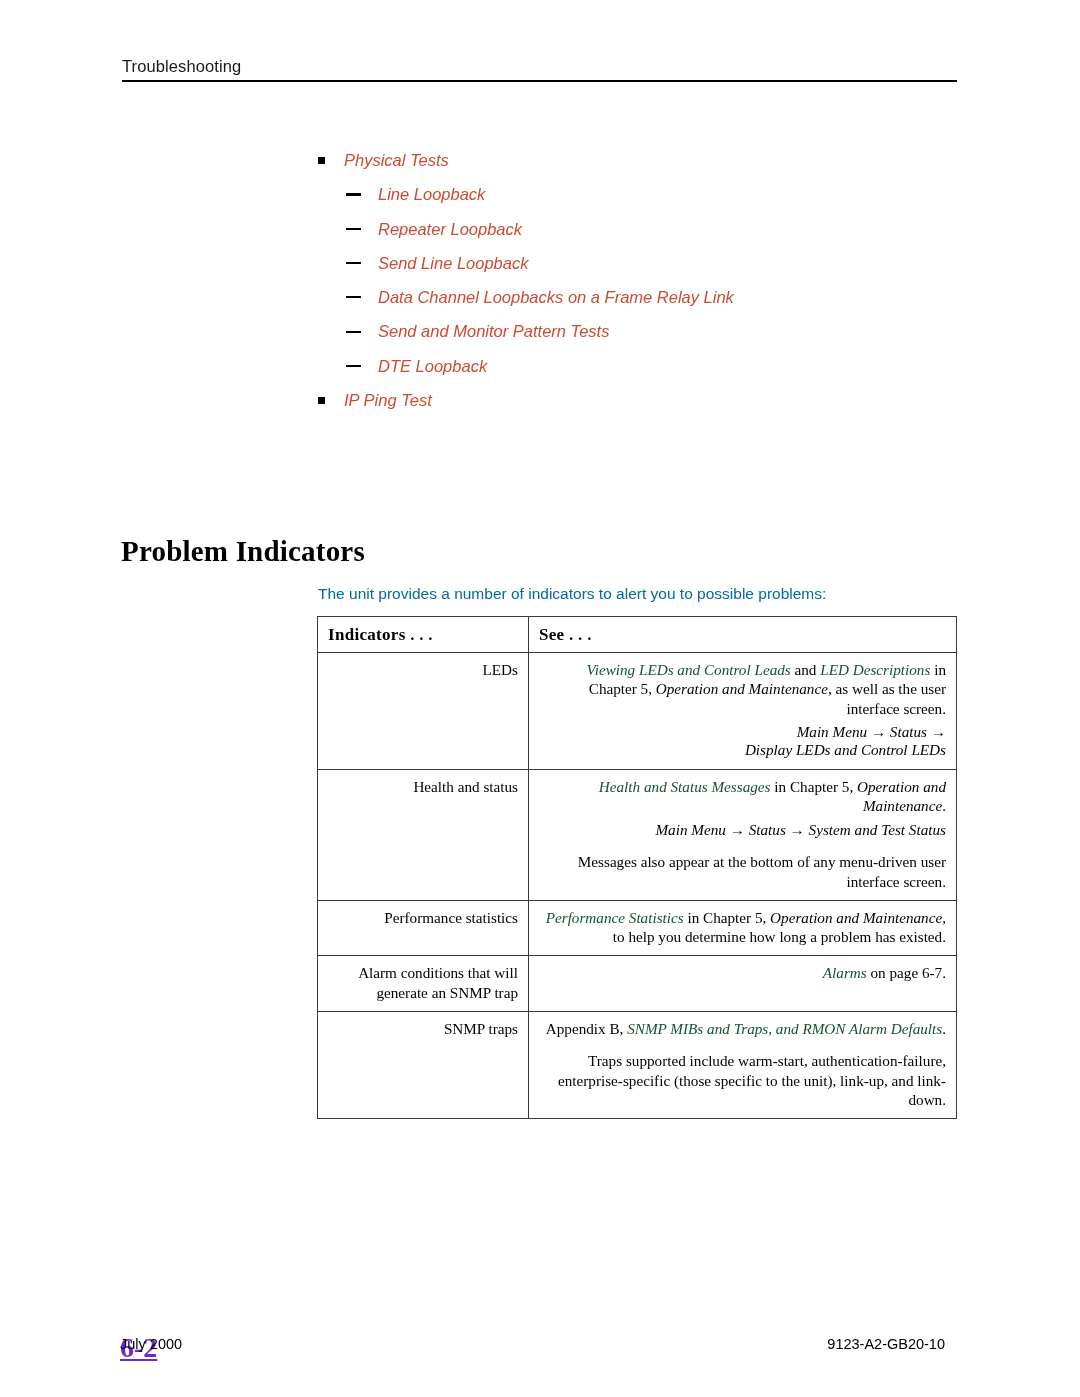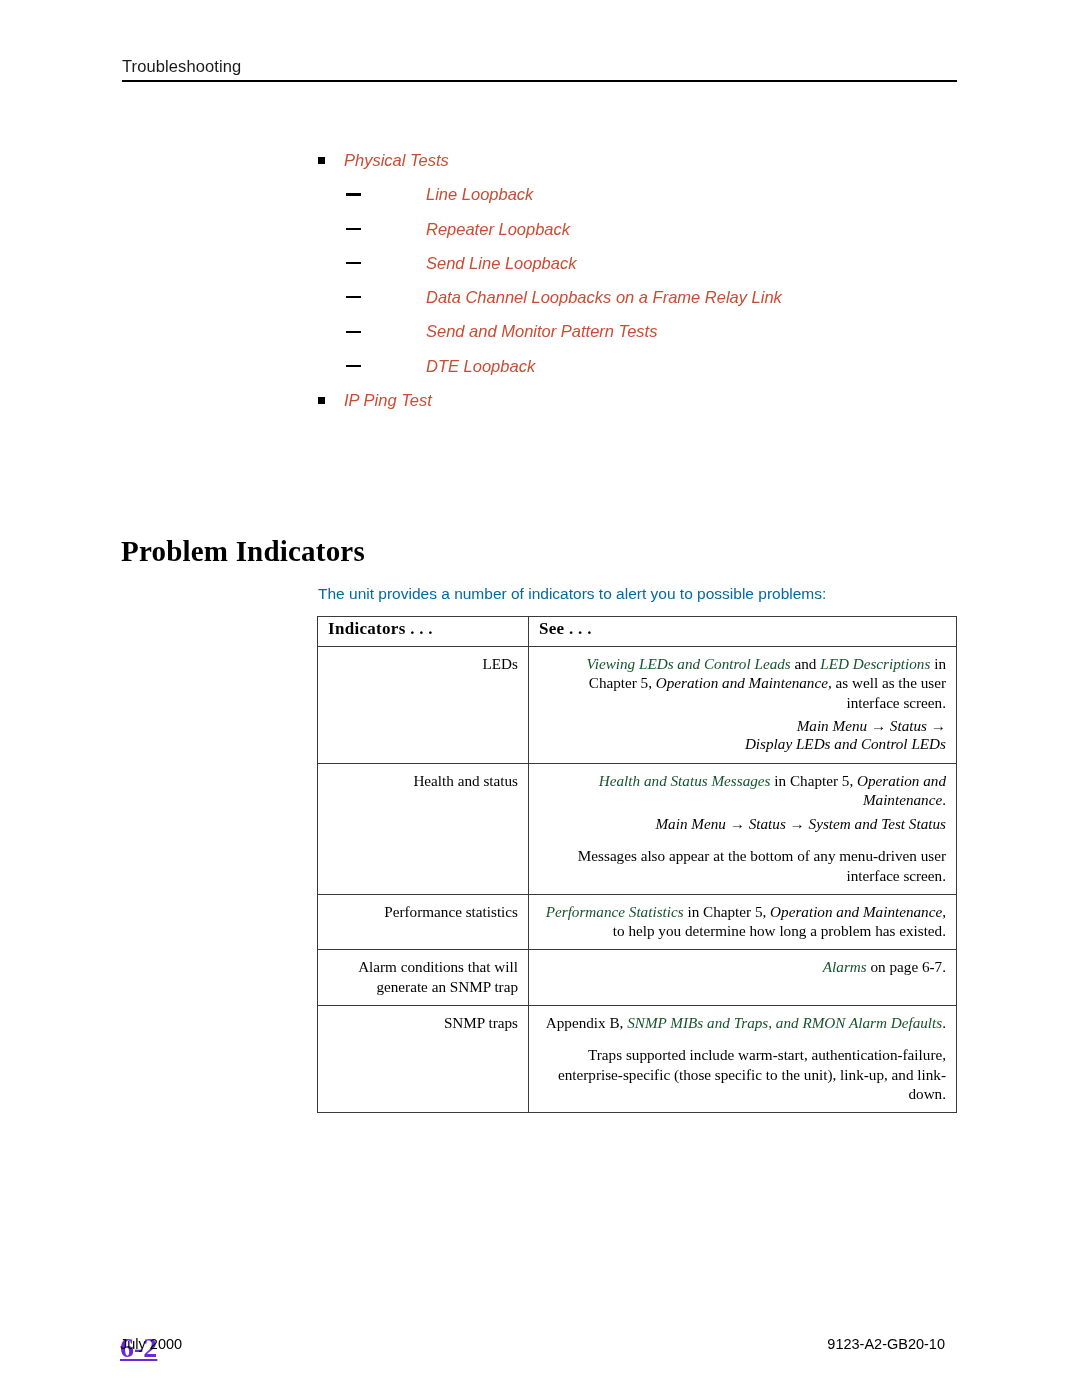--- a/index.html
+++ b/index.html
@@ -45,21 +45,21 @@
     top: 143px;
     width: 640px;
   }
   .bullet-row {
     display: flex;
     align-items: flex-start;
     line-height: 34.3px;
     height: 34.3px;
   }
   .bullet-row.lvl1 { padding-left: 0px; }
-  .bullet-row.lvl2 { padding-left: 28px; gap: 48px; }
+  .bullet-row.lvl2 { padding-left: 28px; }
 
   .sq-marker {
     flex: 0 0 auto;
     width: 26px;
     display: flex;
     align-items: center;
     height: 34.3px;
   }
   .sq-marker i {
     display: block;
@@ -127,21 +127,21 @@
   #indicators-table td {
     border: 1.1px solid #3a3a3a;
     vertical-align: top;
     padding: 7px 10px 9px 10px;
   }
   #indicators-table th {
     font-family: "Liberation Serif", serif;
     font-weight: bold;
     font-size: 17px;
     text-align: left;
-    padding-top: 2px;
+    padding-top: 8px;
     padding-bottom: 7px;
     letter-spacing: 0.3px;
   }
   #indicators-table td {
     font-family: Liberation Serif, serif;
     font-size: 15.2px;
     line-height: 19.3px;
     text-align: right;
   }
   .cell-p {

